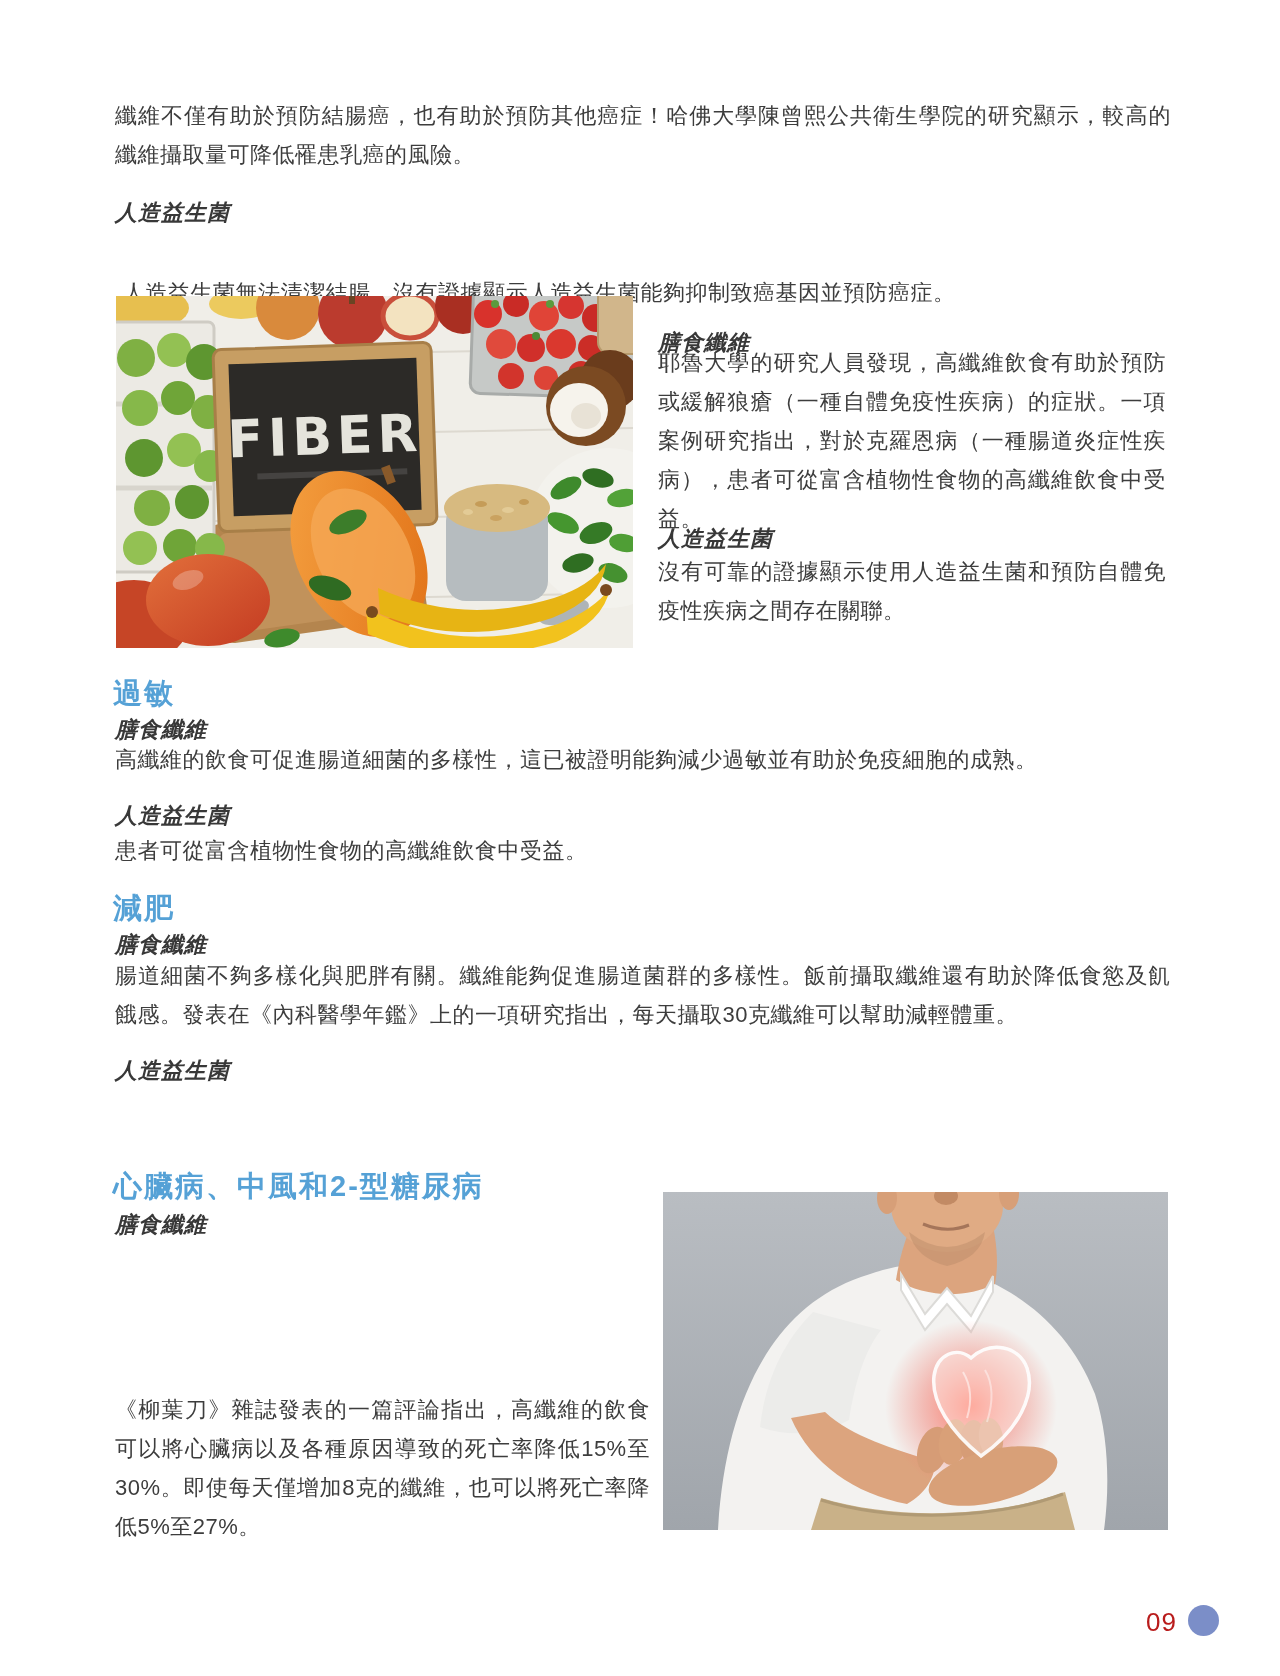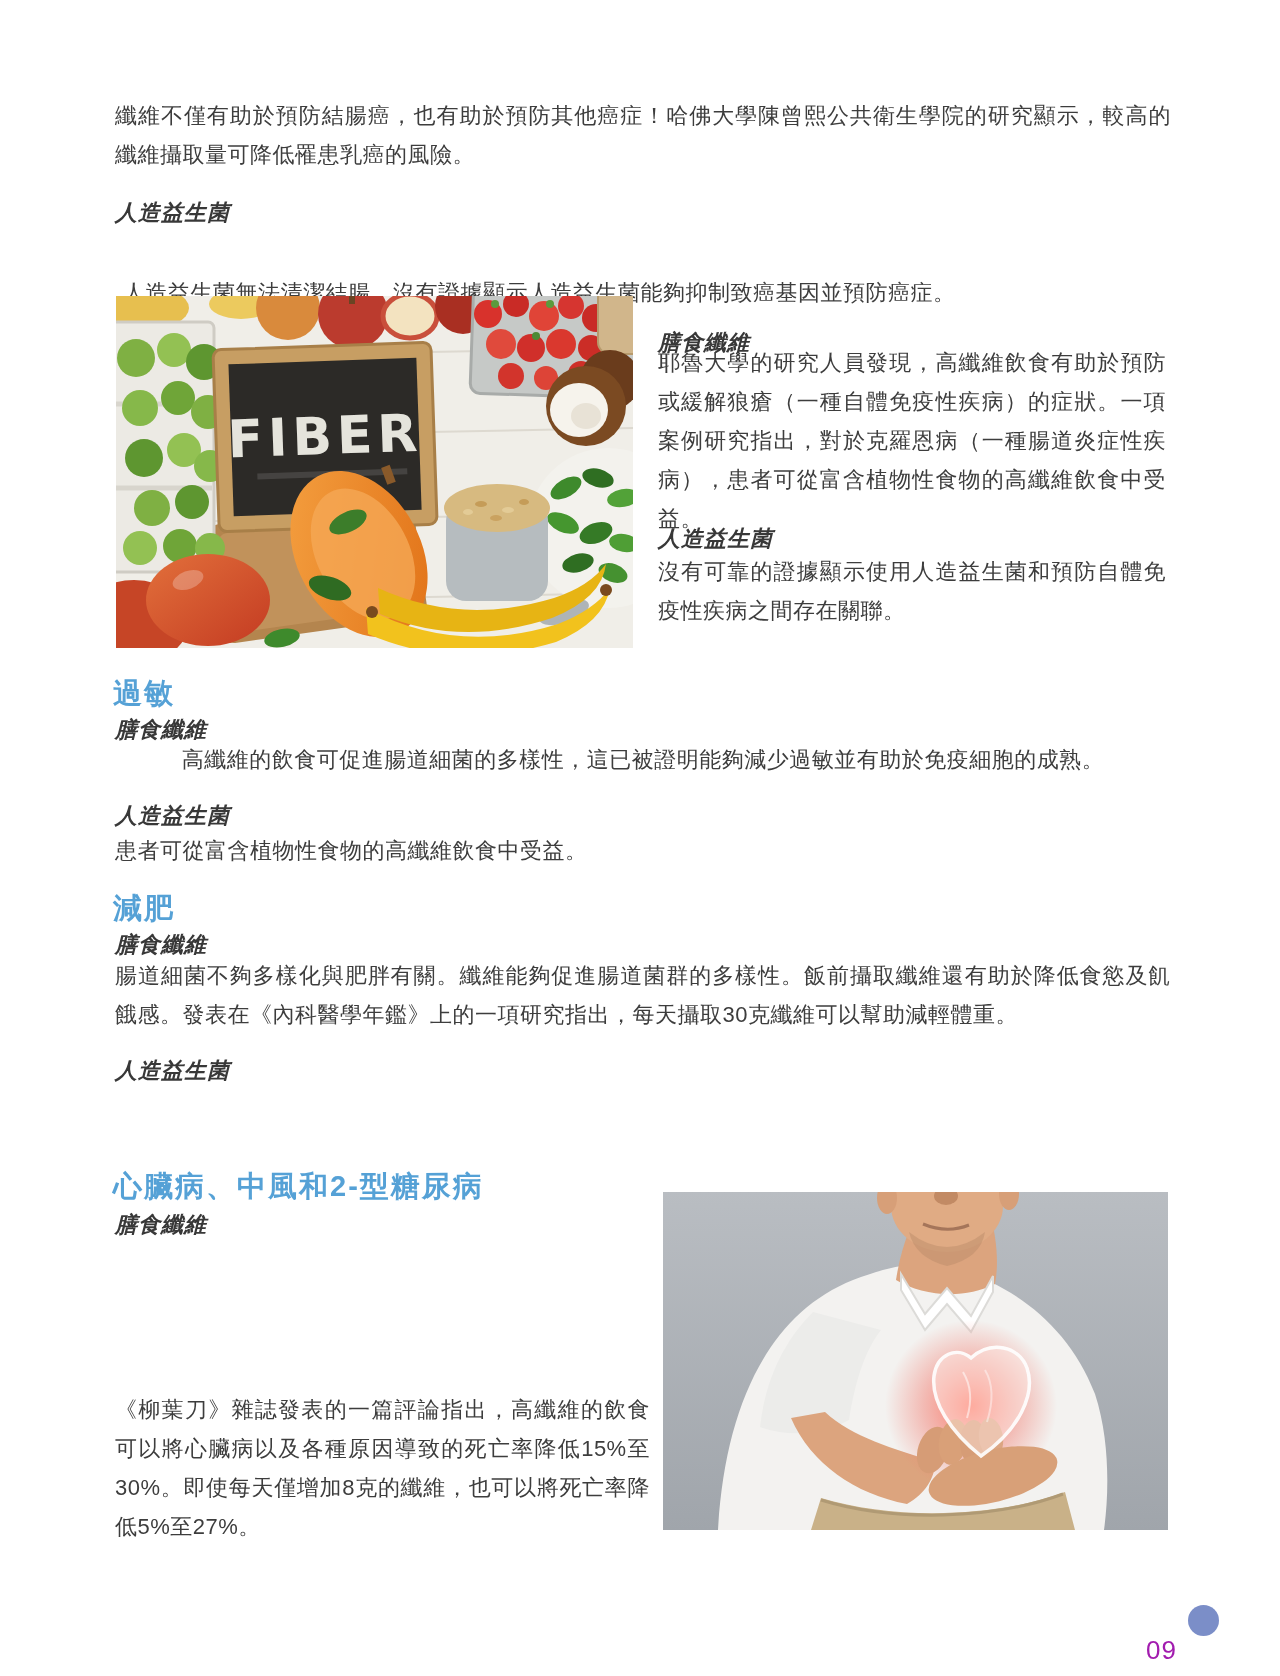--- a/index.html
+++ b/index.html
@@ -7,21 +7,21 @@
   .page {
     position:relative; width:1280px; height:1676px; margin:0 auto;
     background:#ffffff; overflow:hidden;
     font-family:"Liberation Sans","DejaVu Sans",sans-serif;
   }
   .abs { position:absolute; }
   .body-text { font-size:22px; line-height:39px; letter-spacing:.5px; color:#3d3d3d; font-weight:500; }
   .just { text-align:justify; }
   .sub-label { font-size:22px; font-weight:700; font-style:italic; color:#383838; letter-spacing:1px; line-height:30px;text-align:center; }
   .h-blue { font-size:29px; font-weight:700; color:#55a1d6; letter-spacing:2px; line-height:34px; }
-  .footer-num { font-size:26px; color:#a21caf; letter-spacing:1px; font-weight:500;margin-top:28px; }
+  .footer-num { font-size:26px; color:#b91c1c; letter-spacing:1px; font-weight:500; }
   .footer-dot { width:31px; height:31px; border-radius:50%; background:#7b8ec8; }
   .img-frame { overflow:hidden; }
   svg { display:block; }
 </style>
 </head>
 <body>
 
 <div class="page">
 
   <div class="abs body-text just" style="left:115px; top:96px; width:1056px;">纖維不僅有助於預防結腸癌，也有助於預防其他癌症！哈佛大學陳曾熙公共衛生學院的研究顯示，較高的纖維攝取量可降低罹患乳癌的風險。</div>
@@ -173,21 +173,21 @@
     </svg>
   </div>
 
   <div class="abs sub-label" style="left:658px; top:328px;">膳食纖維</div>
   <div class="abs body-text just" style="left:658px; top:343px; width:508px;">耶魯大學的研究人員發現，高纖維飲食有助於預防或緩解狼瘡（一種自體免疫性疾病）的症狀。一項案例研究指出，對於克羅恩病（一種腸道炎症性疾病），患者可從富含植物性食物的高纖維飲食中受益。</div>
   <div class="abs sub-label" style="left:658px; top:524px;">人造益生菌</div>
   <div class="abs body-text just" style="left:658px; top:552px; width:508px;">沒有可靠的證據顯示使用人造益生菌和預防自體免疫性疾病之間存在關聯。</div>
 
   <div class="abs h-blue" style="left:113px; top:676px;">過敏</div>
   <div class="abs sub-label" style="left:115px; top:715px;">膳食纖維</div>
-  <div class="abs body-text" style="left:115px; top:740px; width:1056px;text-align:center;">高纖維的飲食可促進腸道細菌的多樣性，這已被證明能夠減少過敏並有助於免疫細胞的成熟。</div>
+  <div class="abs body-text" style="left:115px; top:740px; width:1056px;">高纖維的飲食可促進腸道細菌的多樣性，這已被證明能夠減少過敏並有助於免疫細胞的成熟。</div>
   <div class="abs sub-label" style="left:115px; top:801px;">人造益生菌</div>
   <div class="abs body-text" style="left:115px; top:831px; width:1056px;">患者可從富含植物性食物的高纖維飲食中受益。</div>
 
   <div class="abs h-blue" style="left:113px; top:891px;">減肥</div>
   <div class="abs sub-label" style="left:115px; top:930px;">膳食纖維</div>
   <div class="abs body-text just" style="left:115px; top:956px; width:1056px;">腸道細菌不夠多樣化與肥胖有關。纖維能夠促進腸道菌群的多樣性。飯前攝取纖維還有助於降低食慾及飢餓感。發表在《內科醫學年鑑》上的一項研究指出，每天攝取30克纖維可以幫助減輕體重。</div>
   <div class="abs sub-label" style="left:115px; top:1056px;">人造益生菌</div>
 
   <div class="abs h-blue" style="left:113px; top:1169px; width:620px;">心臟病、中風和2-型糖尿病</div>
   <div class="abs sub-label" style="left:115px; top:1210px;">膳食纖維</div>

